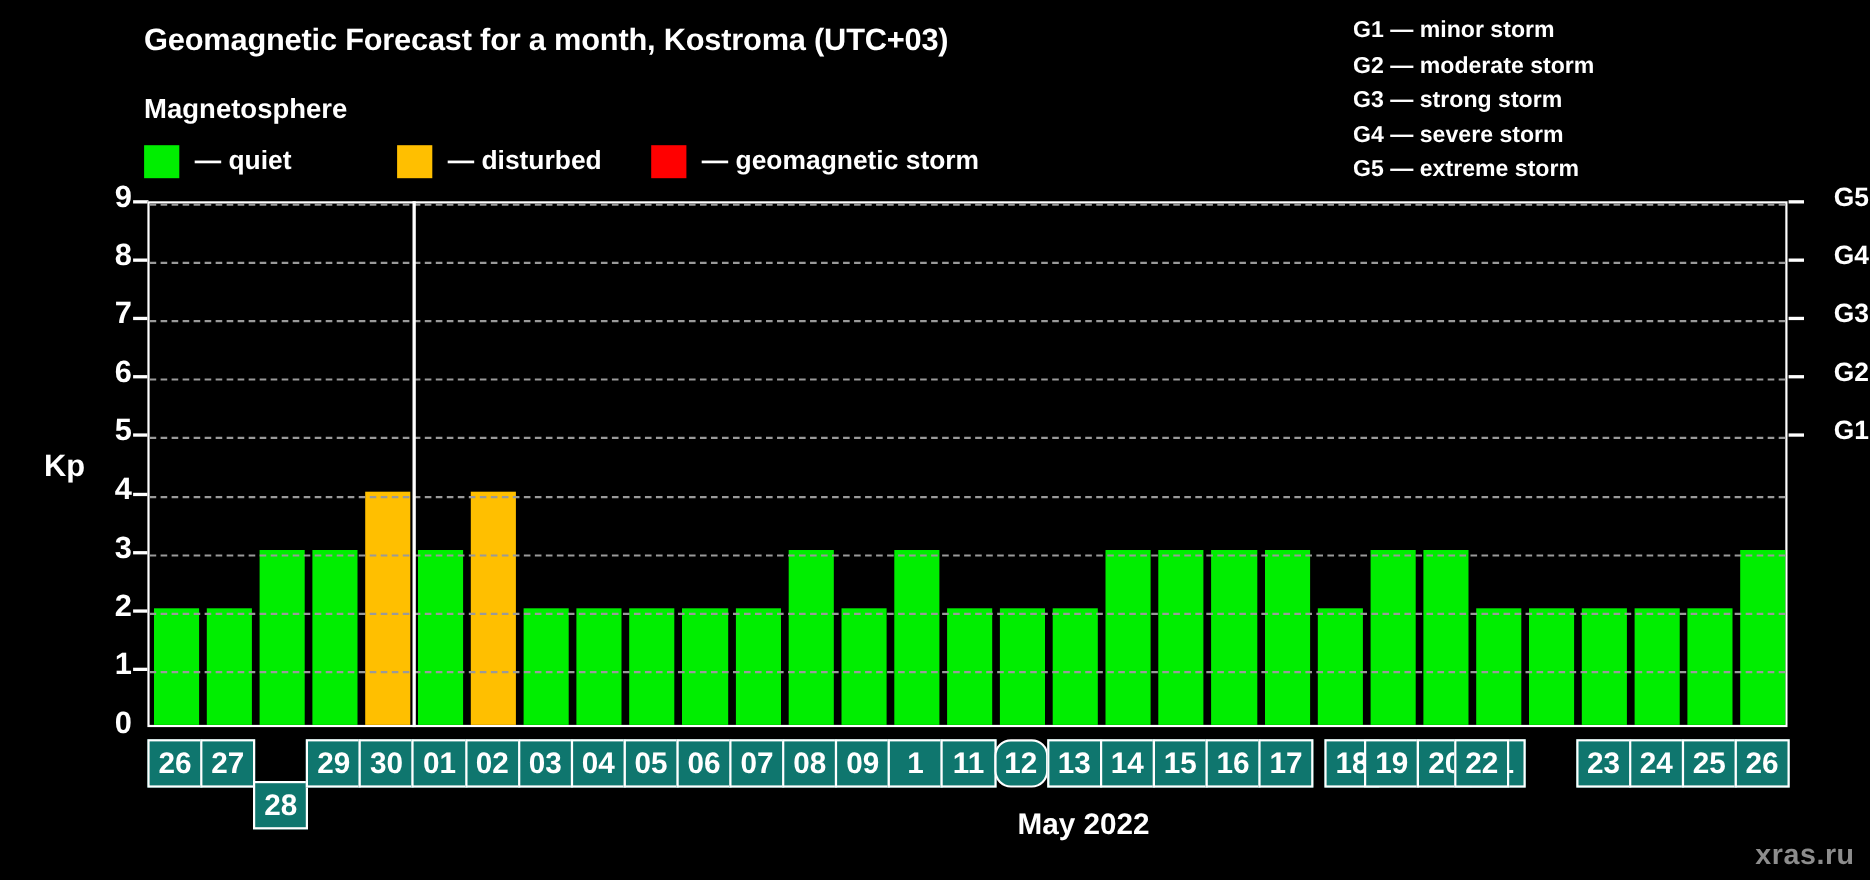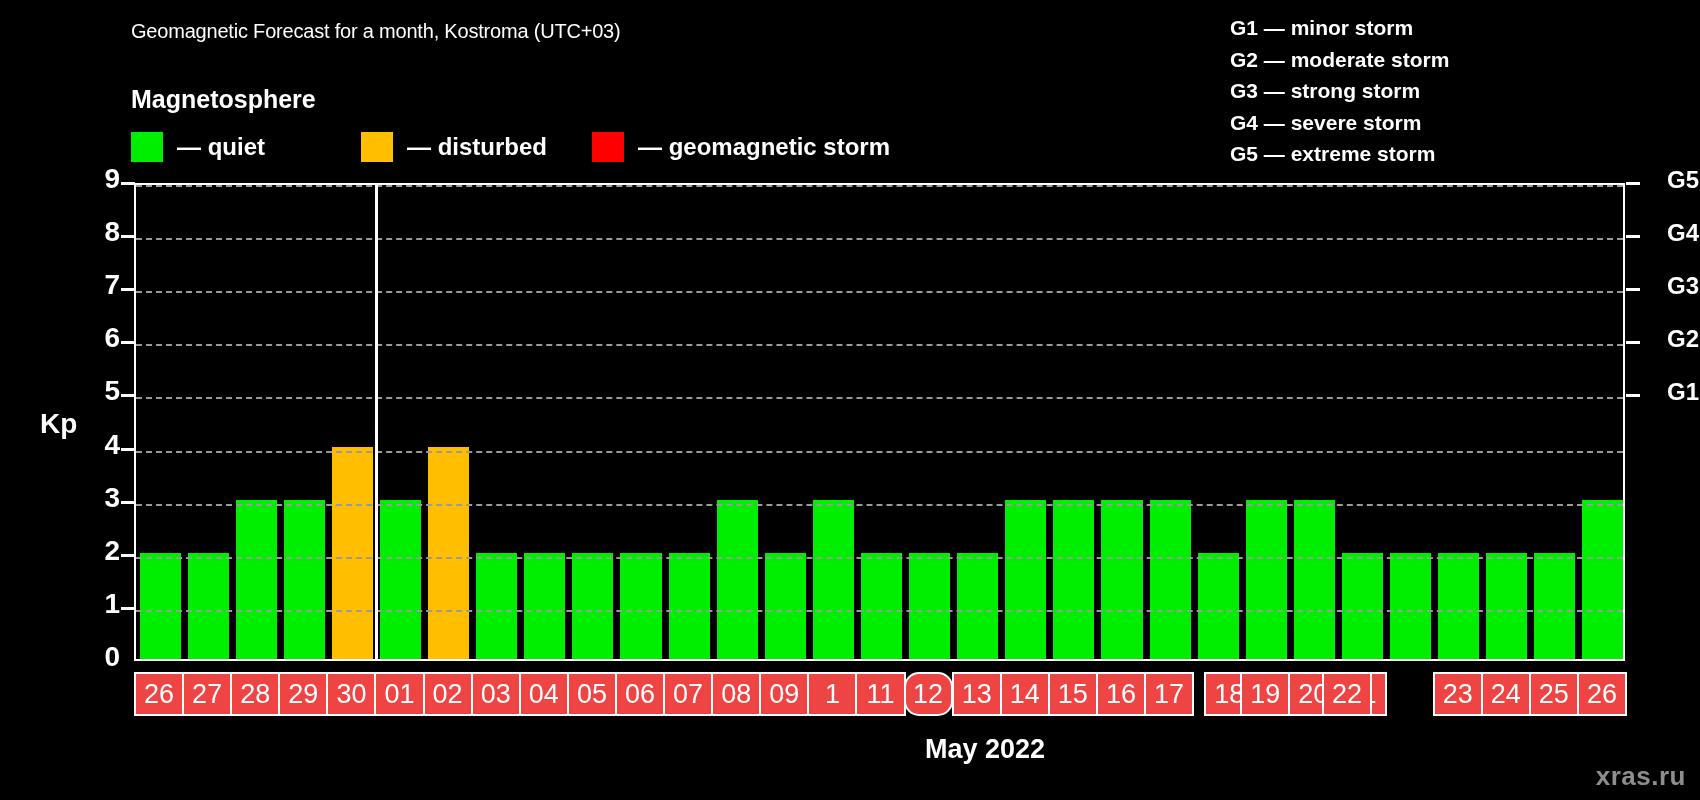--- a/index.html
+++ b/index.html
@@ -9,21 +9,21 @@
     width: 1700px; height: 800px;
     overflow: hidden;
     font-family: "Liberation Sans", sans-serif;
     color: #fff;
   }
   #page { position: relative; width: 1700px; height: 800px; background: #000; }
 
   
   .title {
     position: absolute; left: 131px; top: 20px;
-    font-size: 20px; font-weight: normal; color: #ffffff;
+    font-size: 28px; font-weight: bold; color: #ffffff;
     white-space: nowrap; letter-spacing: -0.2px;
   }
   .subtitle {
     position: absolute; left: 131px; top: 85px;
     font-size: 25px; font-weight: bold; color: #ffffff;
     white-space: nowrap;
   }
 
   
   .legend { position: absolute; left: 131px; top: 132px; height: 30px; }
@@ -88,23 +88,23 @@
   }
   .gtick-mark {
     position: absolute; left: 1626px; width: 14px; height: 3px; background: #fff;
   }
 
   
   .xaxis { position: absolute; left: 134px; top: 672px; height: 44px; }
   .xbox {
     position: absolute; top: 0; height: 44px;
     border: 2px solid #ffffff;
-    background: #ef4444;
+    background: #0f766e;
     display: flex; align-items: center; justify-content: center;
-    font-size: 27px; font-weight: normal; color: #ffffff;
+    font-size: 27px; font-weight: bold; color: #ffffff;
   }
   .month-caption {
     position: absolute; left: 925px; top: 734px;
     font-size: 27px; font-weight: bold; color: #ffffff;
   }
   .watermark {
     position: absolute; right: 14px; bottom: 8px;
     font-size: 26px; font-weight: bold; color: #8d8d8d;
     letter-spacing: 0.5px;
   }
@@ -218,21 +218,21 @@
       <div class="gridline" style="top: 159.333px;"></div>
       <div class="gridline" style="top: 106.222px;"></div>
       <div class="gridline" style="top: 53.1111px;"></div>
       <div class="gridline" style="top: 0px;"></div>
       <div class="month-divider" style="left: 238.984px;"></div>
     </div>
 
   <div class="xaxis" id="xaxis">
       <div class="xbox" style="left: 0px; width: 50.0968px;">26</div>
       <div class="xbox" style="left: 48.0968px; width: 50.0968px;">27</div>
-      <div class="xbox" style="left: 96.1935px; width: 50.0968px;">28</div>
+      <div class="xbox" style="left: 96.1935px; width: 50.0968px; margin-top: 38px;">28</div>
       <div class="xbox" style="left: 144.29px; width: 50.0968px;">29</div>
       <div class="xbox" style="left: 192.387px; width: 50.0968px;">30</div>
       <div class="xbox" style="left: 240.484px; width: 50.0968px;">01</div>
       <div class="xbox" style="left: 288.581px; width: 50.0968px;">02</div>
       <div class="xbox" style="left: 336.677px; width: 50.0968px;">03</div>
       <div class="xbox" style="left: 384.774px; width: 50.0968px;">04</div>
       <div class="xbox" style="left: 432.871px; width: 50.0968px;">05</div>
       <div class="xbox" style="left: 480.968px; width: 50.0968px;">06</div>
       <div class="xbox" style="left: 529.065px; width: 50.0968px;">07</div>
       <div class="xbox" style="left: 577.161px; width: 50.0968px;">08</div>

